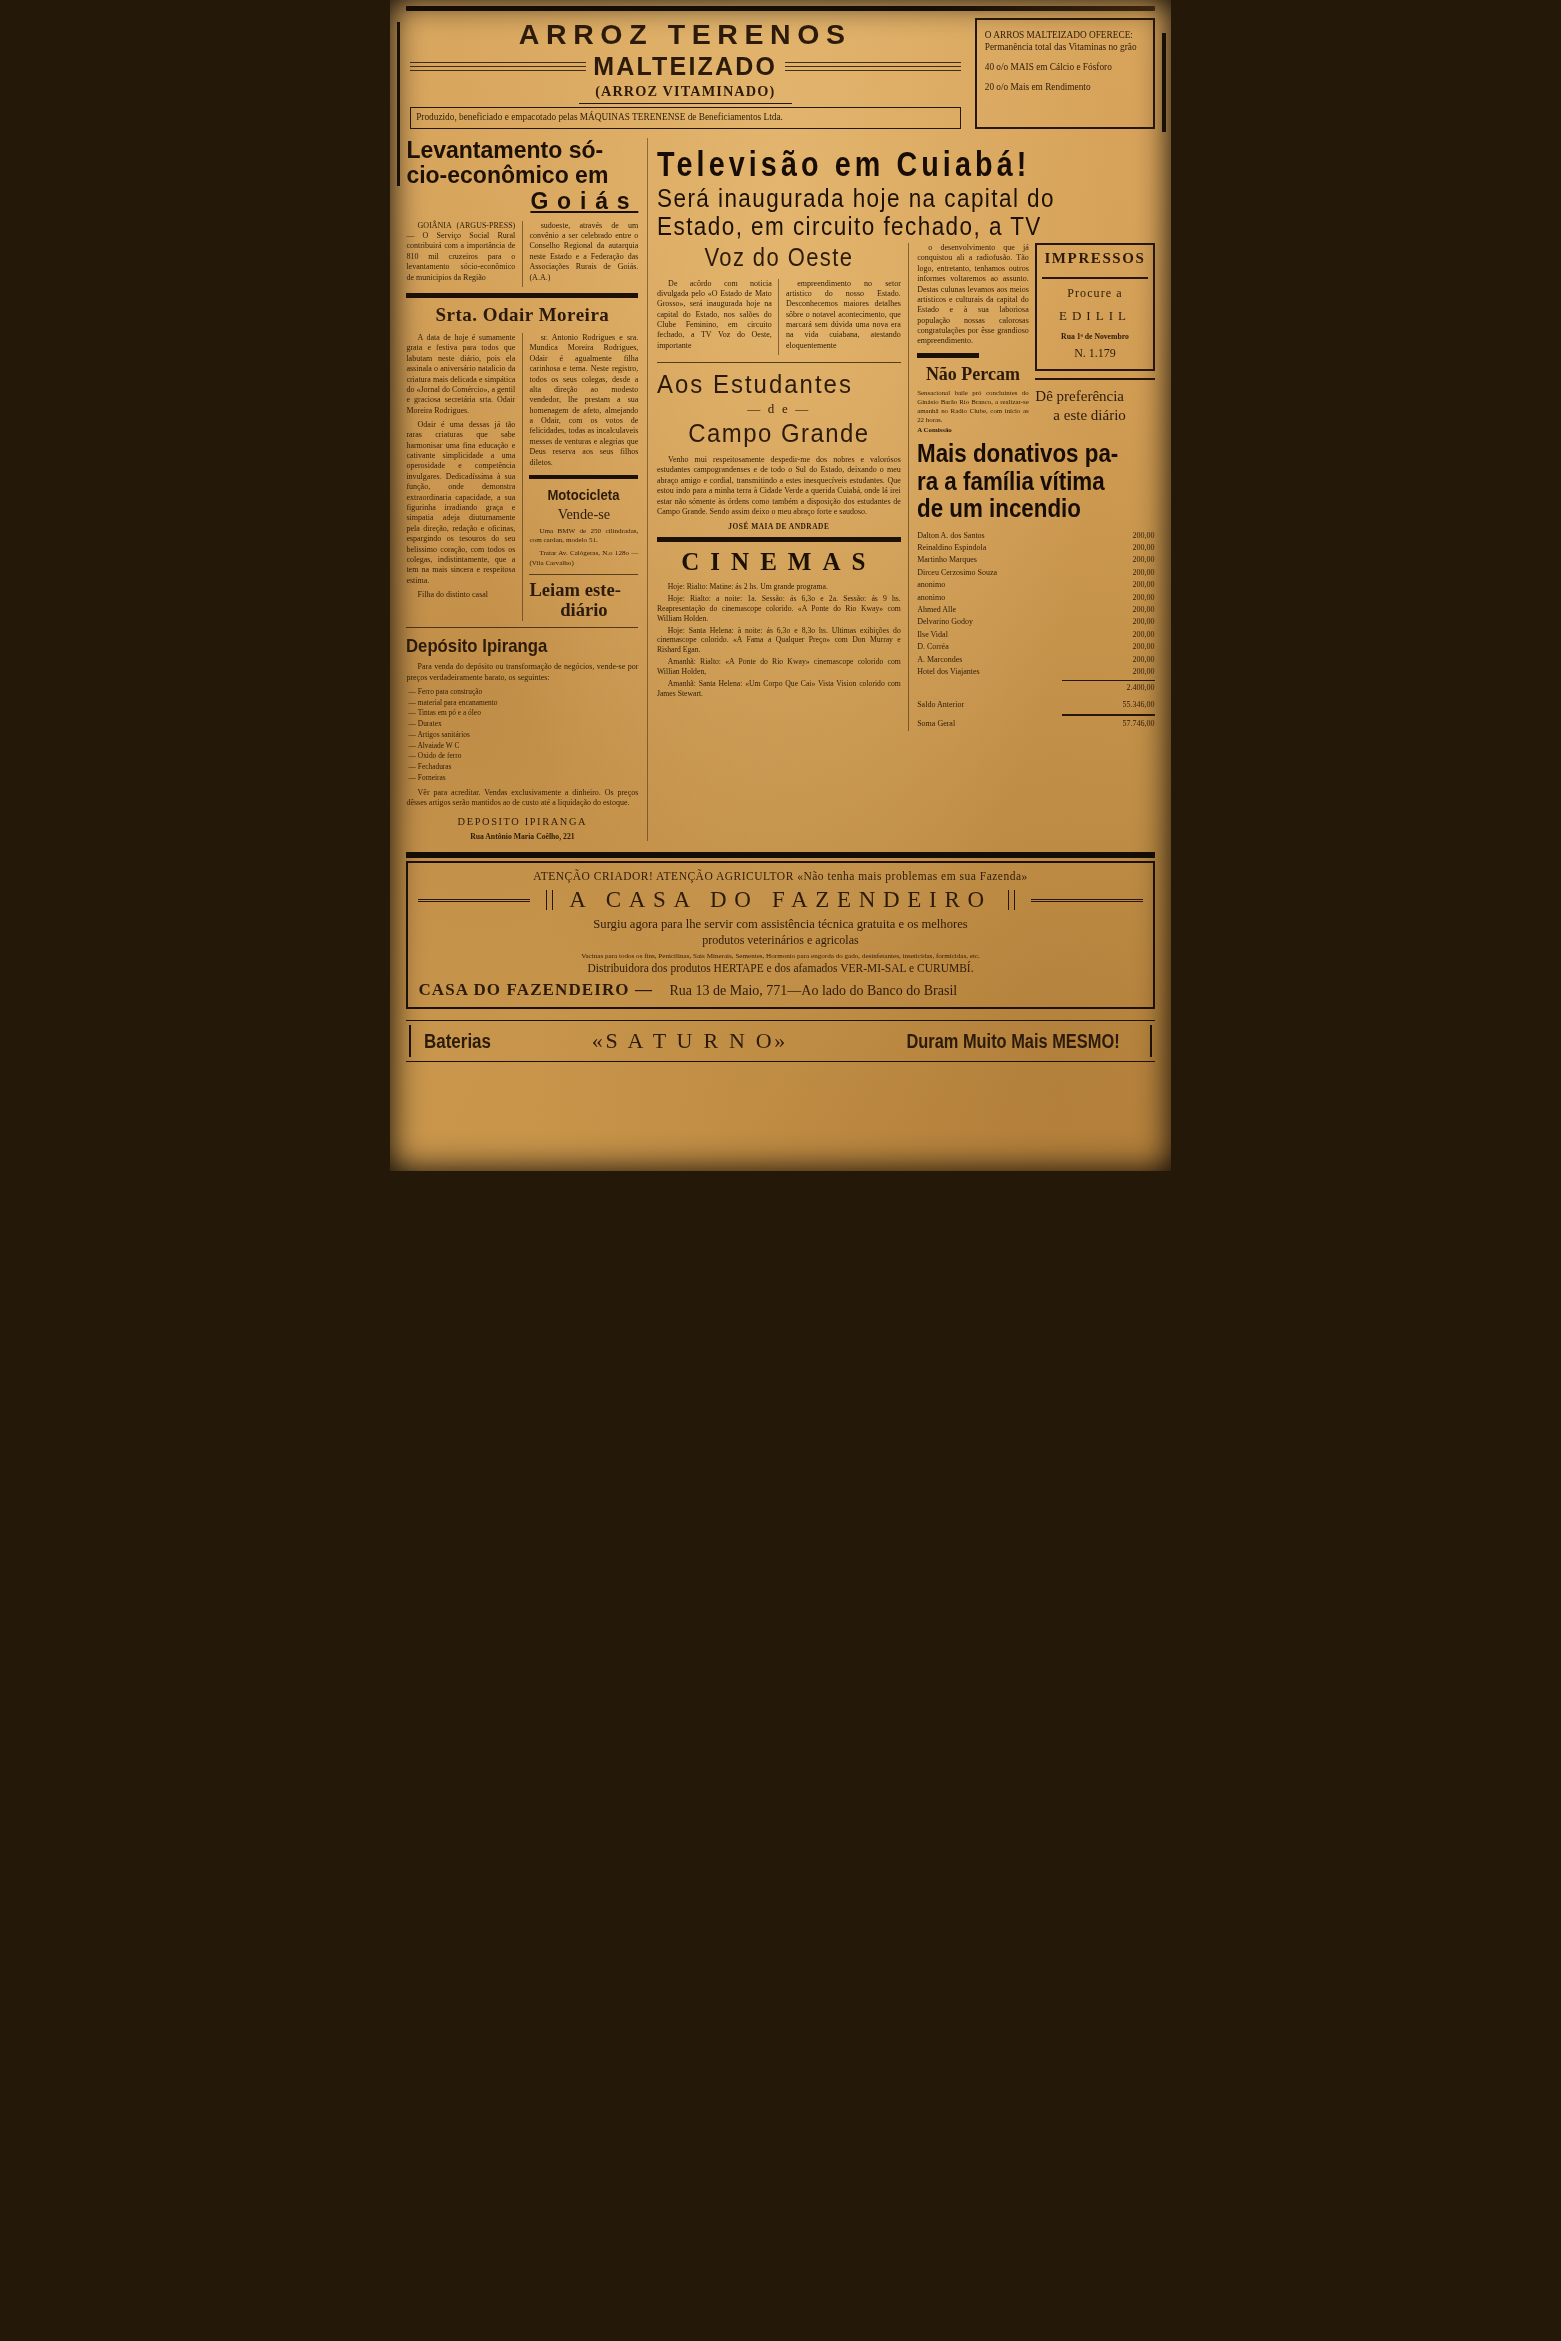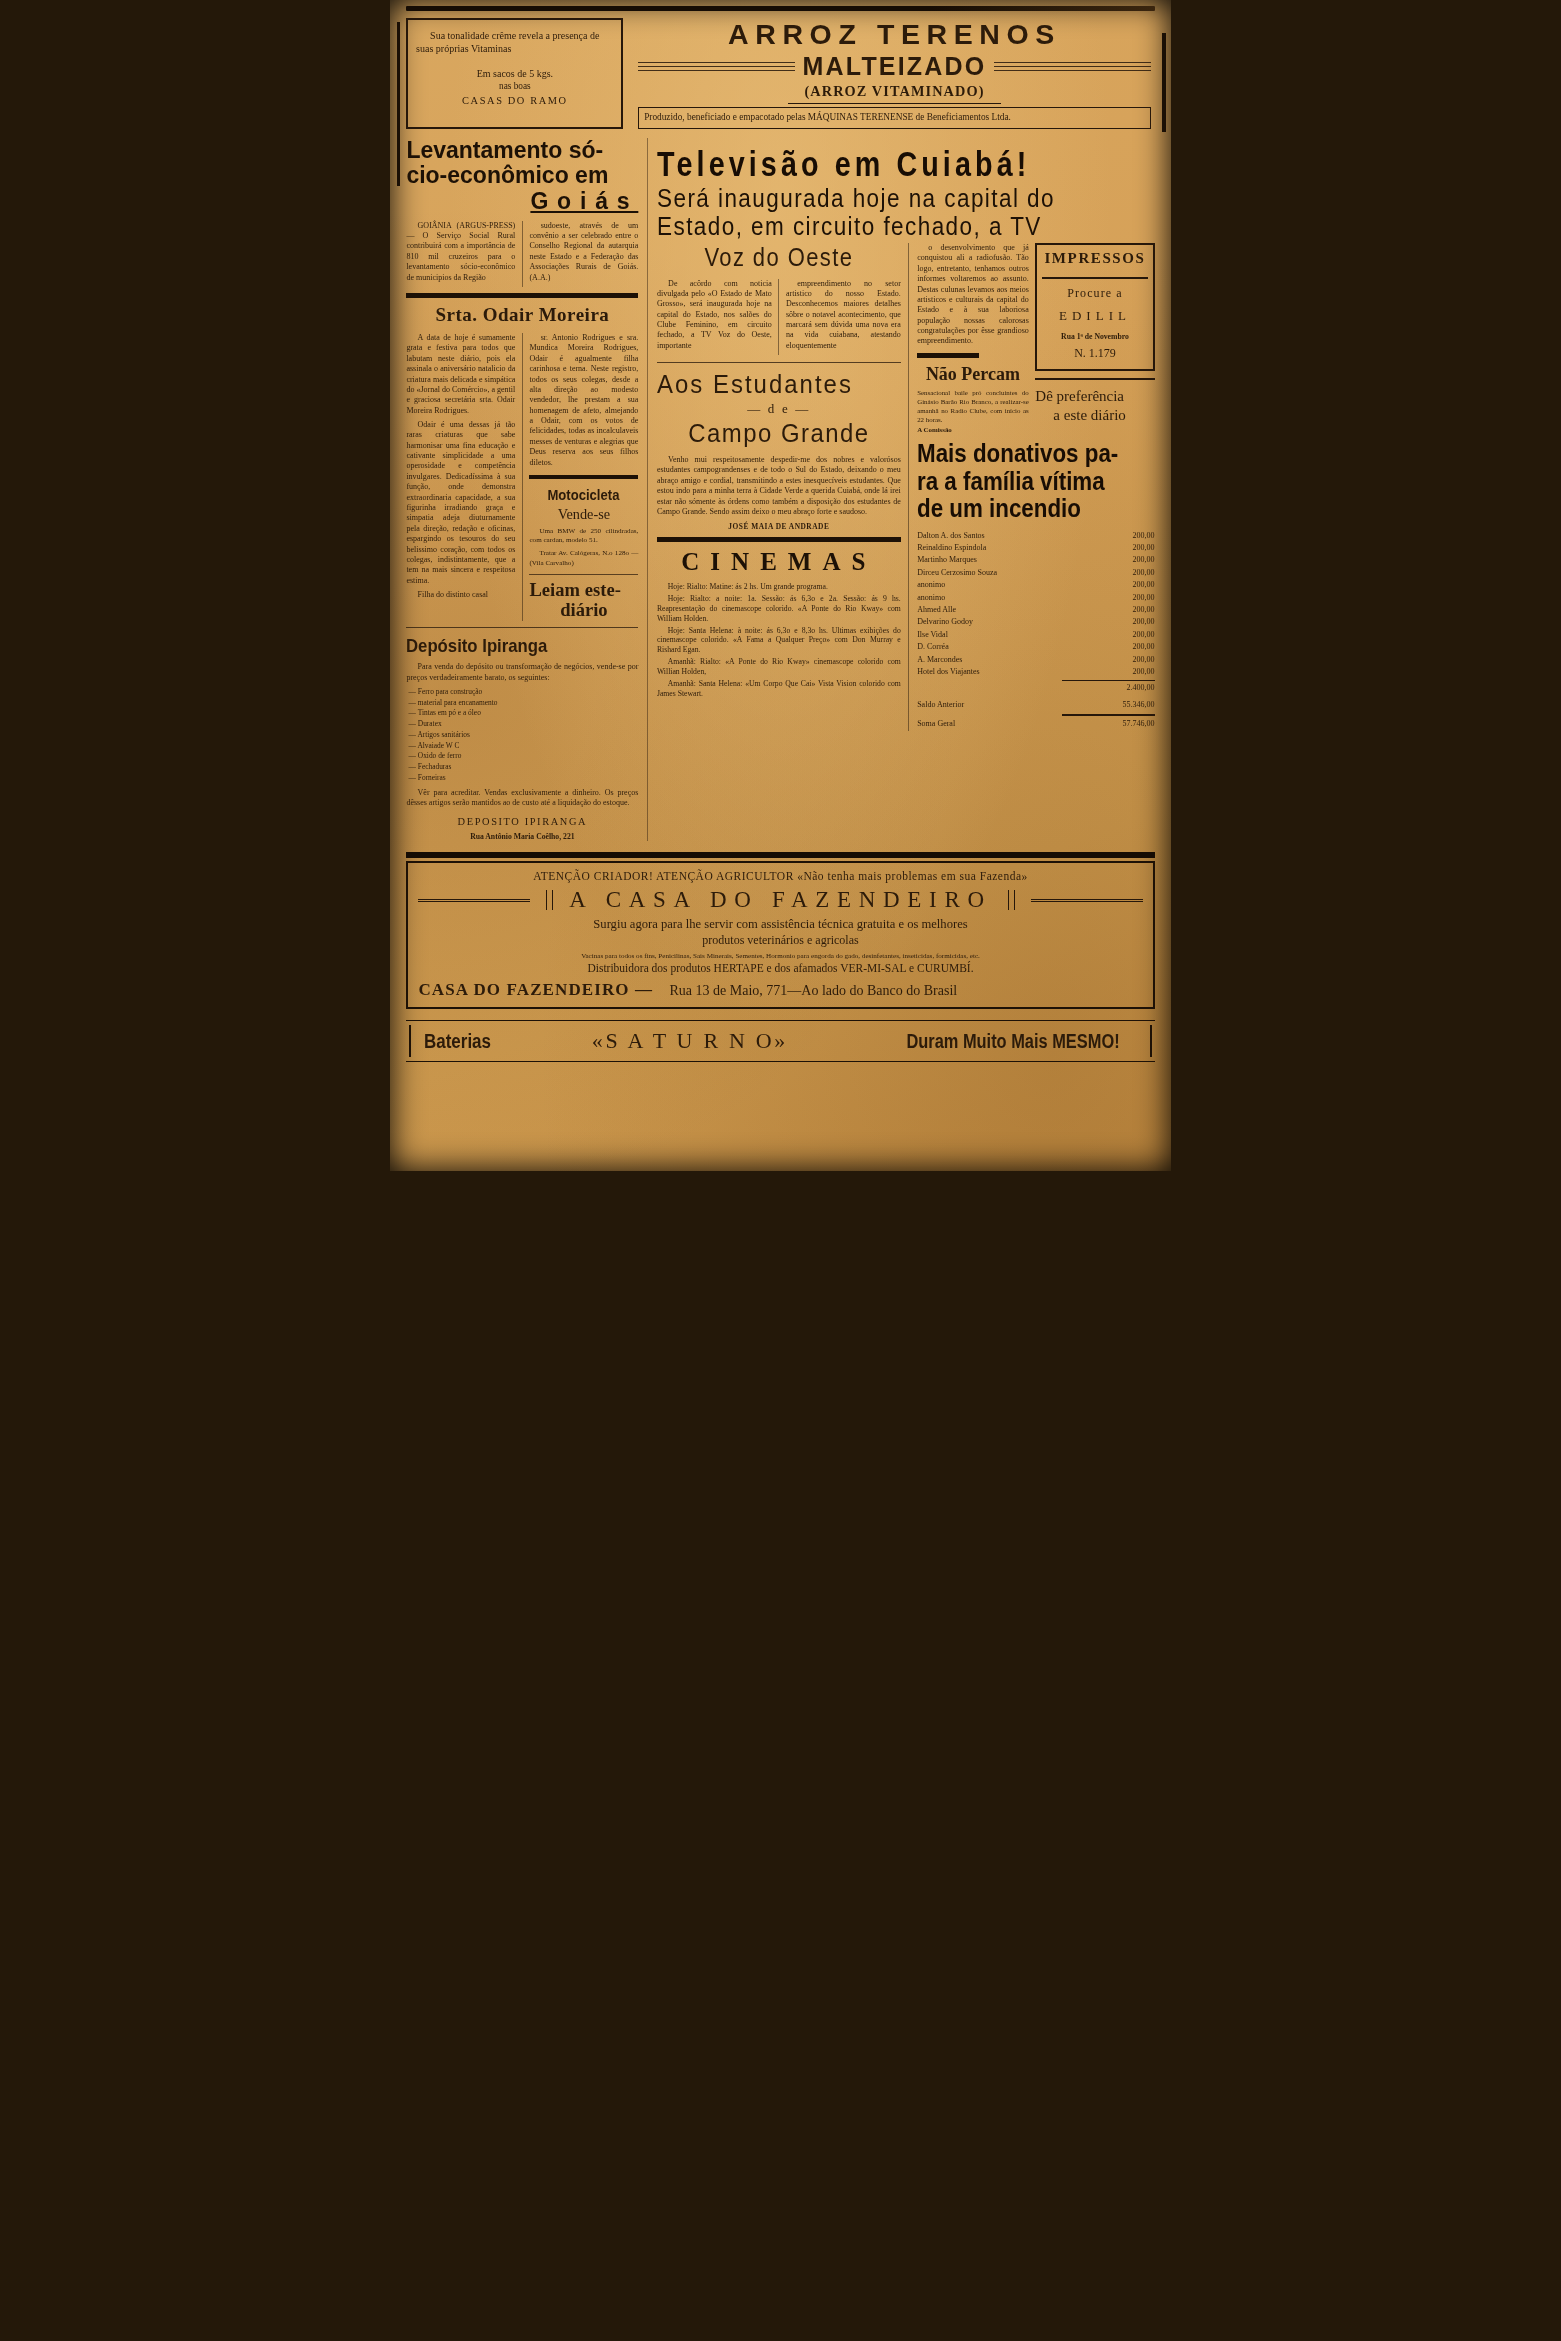--- a/index.html
+++ b/index.html
@@ -148,35 +148,34 @@
 </style>
 </head>
 <body>
 
 <div class="page">
   <div class="top-edge"></div>
   <div class="edge-left"></div>
   <div class="edge-right"></div>
 
   <section class="top-ads">
-    <div class="ad-box ad-left">
-      <p class="body">Sua tonalidade crême revela a presença de suas próprias Vitaminas</p>
-      <p class="mt">Em sacos de 5 kgs.</p>
-      <p>nas boas</p>
-      <p class="caps">CASAS DO RAMO</p>
-    </div>
     <div class="ad-center">
       <div class="arroz-title">ARROZ TERENOS</div>
       <div class="arroz-row">
         <span class="deco-lines"></span>
         <div class="arroz-title2">MALTEIZADO</div>
         <span class="deco-lines"></span>
       </div>
       <div class="arroz-sub">(ARROZ VITAMINADO)</div>
       <div class="arroz-foot">Produzido, beneficiado e empacotado pelas MÁQUINAS TERENENSE de Beneficiamentos Ltda.</div>
+    </div>
+    <div class="ad-box ad-right">
+      <p>O ARROS MALTEIZADO OFERECE: Permanência total das Vitaminas no grão</p>
+      <p class="mt">40 o/o MAIS em Cálcio e Fósforo</p>
+      <p class="mt">20 o/o Mais em Rendimento</p>
     </div>
   </section>
 
   <div class="main">
 
     <aside class="col-left">
       <h1 class="goias-h">
         <div>Levantamento só-</div>
         <div>cio-econômico em</div>
         <div class="l3">Goiás</div>

